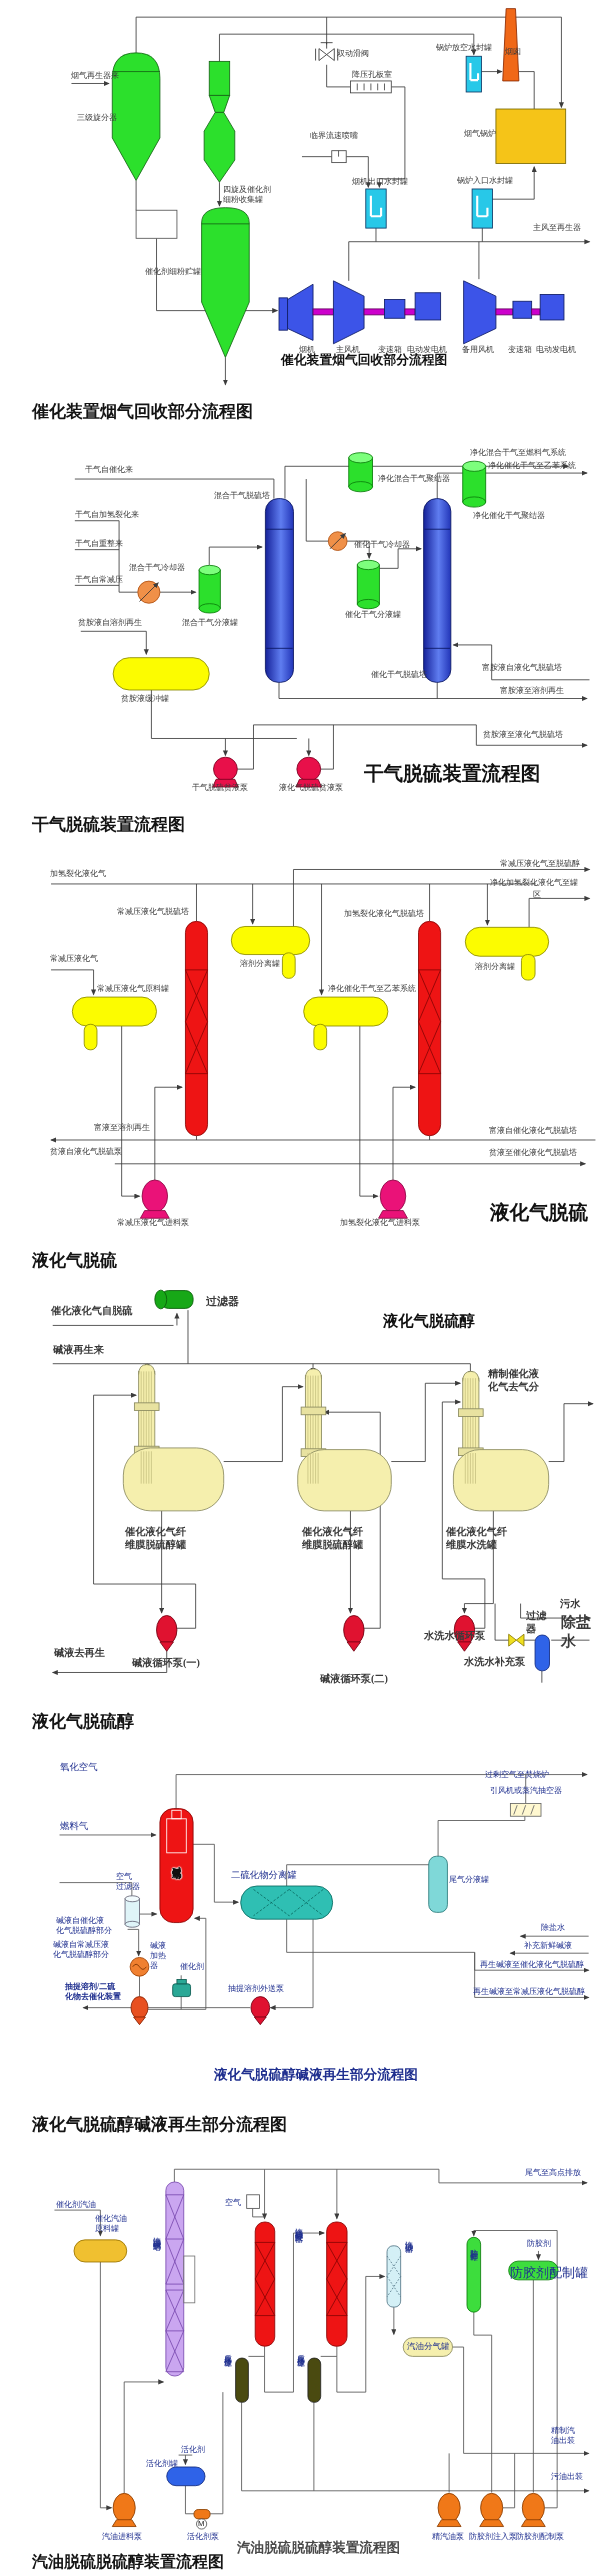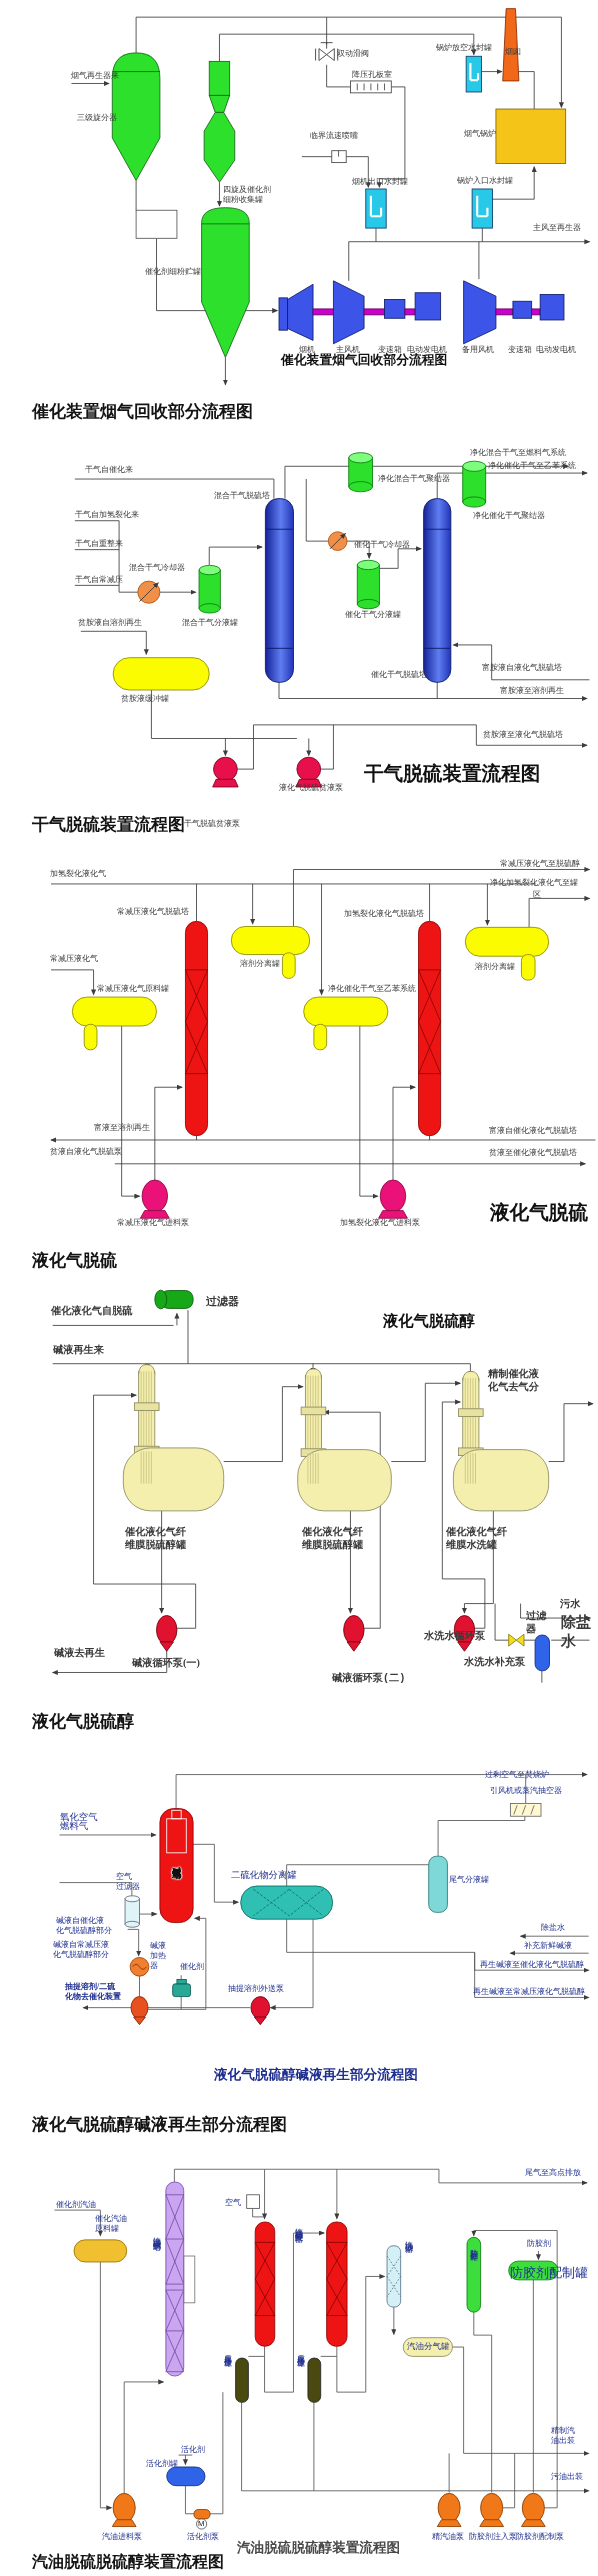--- a/index.html
+++ b/index.html
@@ -493,21 +493,21 @@
     <div class="lbl" style="left: 129px; top: 563px; color: rgb(58, 58, 58);">混合干气冷却器</div>
     <div class="lbl" style="left: 182px; top: 618px; color: rgb(58, 58, 58);">混合干气分液罐</div>
     <div class="lbl" style="left: 78px; top: 618px; color: rgb(58, 58, 58);">贫胺液自溶剂再生</div>
     <div class="lbl" style="left: 354px; top: 533px; color: rgb(58, 58, 58); margin-top: 7px;">催化干气冷却器</div>
     <div class="lbl" style="left: 345px; top: 610px; color: rgb(58, 58, 58);">催化干气分液罐</div>
     <div class="lbl" style="left: 371px; top: 670px; color: rgb(58, 58, 58);">催化干气脱硫塔</div>
     <div class="lbl" style="left: 482px; top: 663px; color: rgb(58, 58, 58);">富胺液自液化气脱硫塔</div>
     <div class="lbl" style="left: 500px; top: 686px; color: rgb(58, 58, 58);">富胺液至溶剂再生</div>
     <div class="lbl" style="left: 483px; top: 730px; color: rgb(58, 58, 58);">贫胺液至液化气脱硫塔</div>
     <div class="lbl" style="left: 121px; top: 694px; color: rgb(58, 58, 58);">贫胺液缓冲罐</div>
-    <div class="lbl" style="left: 184px; top: 783px; color: rgb(58, 58, 58); margin-top: 36px;">干气脱硫贫液泵</div>
+    <div class="lbl" style="left: 192px; top: 783px; color: rgb(58, 58, 58);">干气脱硫贫液泵</div>
     <div class="lbl" style="left: 279px; top: 783px; color: rgb(58, 58, 58);">液化气脱硫贫液泵</div>
     <div class="lbl b s" style="left: 364px; top: 761px; font-size: 19.6px; color: rgb(17, 17, 17);">干气脱硫装置流程图</div>
     <div class="lbl" style="left: 50px; top: 869px; color: rgb(58, 58, 58);">加氢裂化液化气</div>
     <div class="lbl" style="left: 117px; top: 907px; color: rgb(58, 58, 58);">常减压液化气脱硫塔</div>
     <div class="lbl" style="left: 50px; top: 954px; color: rgb(58, 58, 58);">常减压液化气</div>
     <div class="lbl" style="left: 97px; top: 984px; color: rgb(58, 58, 58);">常减压液化气原料罐</div>
     <div class="lbl" style="left: 240px; top: 959px; color: rgb(58, 58, 58);">溶剂分离罐</div>
     <div class="lbl" style="left: 500px; top: 859px; color: rgb(58, 58, 58);">常减压液化气至脱硫醇</div>
     <div class="lbl" style="left: 490px; top: 878px; color: rgb(58, 58, 58);">净化加氢裂化液化气至罐</div>
     <div class="lbl" style="left: 533px; top: 890px; color: rgb(58, 58, 58);">区</div>
@@ -527,33 +527,33 @@
     <div class="lbl b s" style="left: 383px; top: 1311px; font-size: 15.3px; color: rgb(17, 17, 17);">液化气脱硫醇</div>
     <div class="lbl b" style="left: 488px; top: 1368px; font-size: 10.2px; color: rgb(58, 58, 58);">精制催化液
 化气去气分</div>
     <div class="lbl b" style="left: 125px; top: 1526px; font-size: 10.2px; color: rgb(58, 58, 58);">催化液化气纤
 维膜脱硫醇罐</div>
     <div class="lbl b" style="left: 302px; top: 1526px; font-size: 10.2px; color: rgb(58, 58, 58);">催化液化气纤
 维膜脱硫醇罐</div>
     <div class="lbl b" style="left: 446px; top: 1526px; font-size: 10.2px; color: rgb(58, 58, 58);">催化液化气纤
 维膜水洗罐</div>
     <div class="lbl b" style="left: 132px; top: 1657px; font-size: 10.2px; color: rgb(58, 58, 58);">碱液循环泵(一)</div>
-    <div class="lbl b" style="left: 332px; top: 1673px; font-size: 10.2px; color: rgb(58, 58, 58); font-family: Liberation Mono, monospace;">碱液循环泵(二)</div>
+    <div class="lbl b" style="left: 320px; top: 1673px; font-size: 10.2px; color: rgb(58, 58, 58);">碱液循环泵(二)</div>
     <div class="lbl b" style="left: 424px; top: 1630px; font-size: 10.2px; color: rgb(58, 58, 58);">水洗水循环泵</div>
     <div class="lbl b" style="left: 560px; top: 1598px; font-size: 10.2px; color: rgb(58, 58, 58);">污水</div>
     <div class="lbl b" style="left: 526px; top: 1610px; font-size: 10.2px; color: rgb(58, 58, 58);">过滤
 器</div>
     <div class="lbl b" style="left: 561px; top: 1613px; font-size: 15px; color: rgb(58, 58, 58);">除盐
 水</div>
     <div class="lbl b" style="left: 464px; top: 1656px; font-size: 10.2px; color: rgb(58, 58, 58);">水洗水补充泵</div>
     <div class="lbl b" style="left: 54px; top: 1647px; font-size: 10.2px; color: rgb(58, 58, 58);">碱液去再生</div>
     <div class="lbl" style="left: 485px; top: 1770px; color: rgb(31, 47, 143);">过剩空气至焚烧炉</div>
     <div class="lbl" style="left: 490px; top: 1786px; color: rgb(31, 47, 143);">引风机或蒸汽抽空器</div>
     <div class="lbl" style="left: 60px; top: 1821px; font-size: 9.4px; color: rgb(31, 47, 143);">燃料气</div>
-    <div class="lbl" style="left: 60px; top: 1812px; font-size: 9.4px; color: rgb(31, 47, 143);">氧化空气</div>
+    <div class="lbl" style="left: 60px; top: 1762px; font-size: 9.4px; color: rgb(31, 47, 143);">氧化空气</div>
     <div class="lbl" style="left: 116px; top: 1872px; color: rgb(31, 47, 143);">空气
 过滤器</div>
     <div class="lbl v h" style="left: 170px; top: 1859px; font-size: 9.4px; color: rgb(17, 17, 17);">碱液氧化塔</div>
     <div class="lbl" style="left: 56px; top: 1916px; color: rgb(31, 47, 143);">碱液自催化液
 化气脱硫醇部分</div>
     <div class="lbl" style="left: 53px; top: 1940px; color: rgb(31, 47, 143);">碱液自常减压液
 化气脱硫醇部分</div>
     <div class="lbl" style="left: 150px; top: 1941px; color: rgb(31, 47, 143);">碱液
 加热
 器</div>

